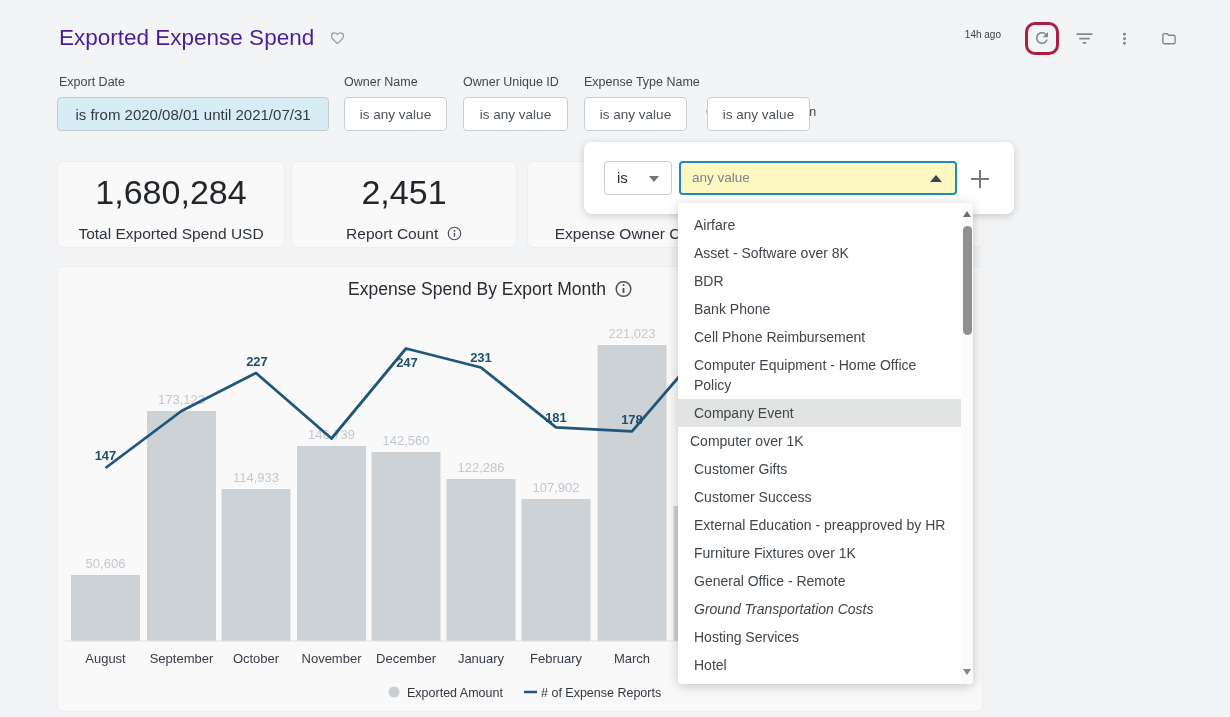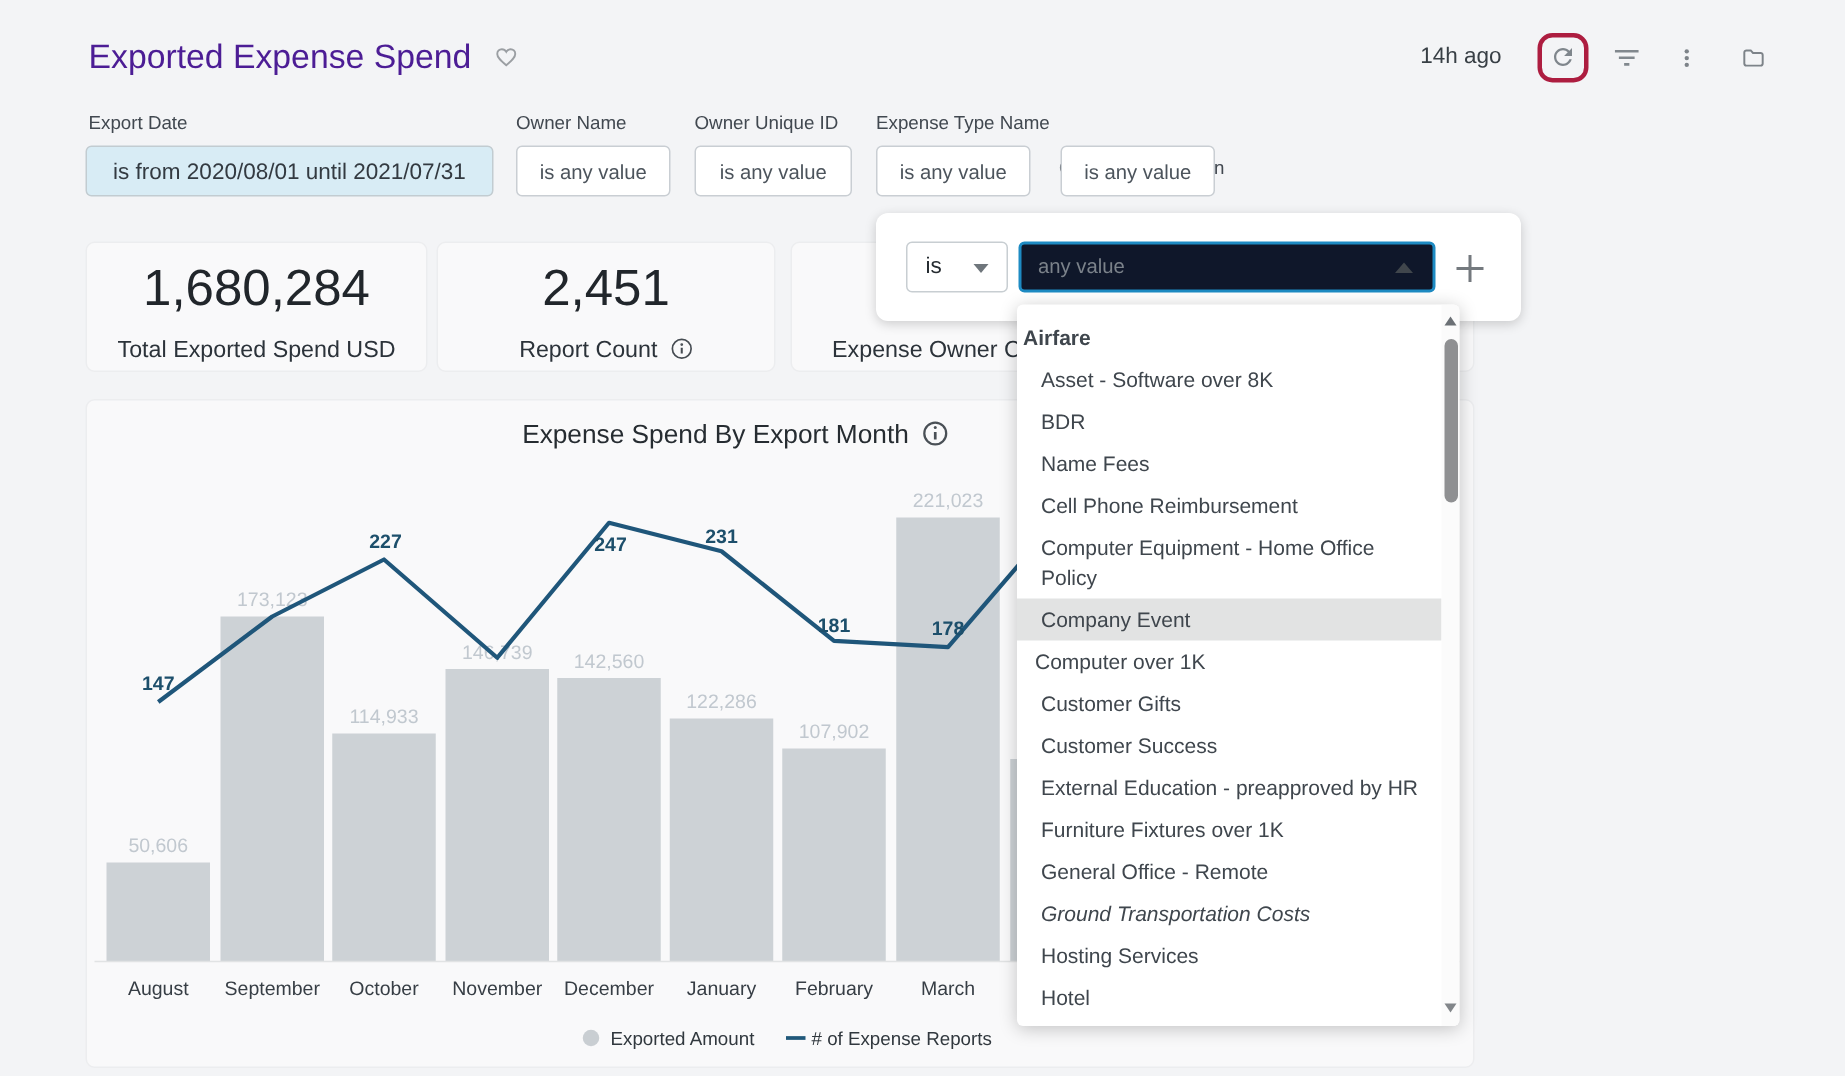--- a/index.html
+++ b/index.html
@@ -14,21 +14,21 @@
   .kpi-lbl { position:absolute; width:100%; text-align:center; font-size:15.5px; color:#2c333a; top:63px; }
 </style>
 </head>
 <body>
 
 <div class="abs" style="left:59px; top:25px; font-size:22.5px; color:#4c1d95;">Exported Expense Spend</div>
 <svg class="abs" style="left:329px; top:29.5px;" width="17" height="16" viewBox="0 0 24 24" fill="none" stroke="#9b9fa3" stroke-width="1.9">
   <path d="M12 20.3 C6.5 15.6 3 12.5 3 8.9 3 6.2 5.1 4.2 7.6 4.2 c1.8 0 3.5 1 4.4 2.6 .9-1.6 2.6-2.6 4.4-2.6 2.5 0 4.6 2 4.6 4.7 0 3.6-3.5 6.7-9 11.4 Z"></path>
 </svg>
 
-<div class="abs" style="top:29px; left:941px; width:60px; text-align:right; font-size:15px; color:#383f45;">14h ago</div>
+<div class="abs" style="top:29px; left:941px; width:60px; text-align:right; font-size:10px; color:#383f45;">14h ago</div>
 <div class="abs" style="left:1025px; top:22px; width:34px; height:33px; border:3.5px solid #ad1d40; border-radius:10px;"></div>
 <svg class="abs" style="left:1033px; top:29px;" width="18" height="18" viewBox="0 0 24 24" fill="#7f868c">
   <path d="M17.65 6.35C16.2 4.9 14.21 4 12 4c-4.42 0-7.99 3.58-8 8s3.57 8 8 8c3.73 0 6.84-2.55 7.73-6h-2.08c-.82 2.33-3.04 4-5.65 4-3.31 0-6-2.69-6-6s2.69-6 6-6c1.66 0 3.14.69 4.22 1.78L13 11h7V4l-2.35 2.35z"></path>
 </svg>
 <svg class="abs" style="left:1074px; top:28px;" width="21" height="21" viewBox="0 0 24 24" fill="#81888e">
   <path d="M10 18h4v-2h-4v2zM3 6v2h18V6H3zm3 7h12v-2H6v2z"></path>
 </svg>
 <svg class="abs" style="left:1116px; top:29px;" width="17" height="19" viewBox="0 0 17 19" fill="#7d8389">
   <circle cx="8.5" cy="5.2" r="1.45"></circle>
     <circle cx="8.5" cy="9.7" r="1.45"></circle>
@@ -135,35 +135,35 @@
   <text x="350" y="430.5" font-size="12.5" fill="#31383e">Exported Amount</text>
   <line x1="467" y1="426" x2="480" y2="426" stroke="#20587a" stroke-width="2.5"></line>
   <text x="484" y="430.5" font-size="12.5" fill="#31383e"># of Expense Reports</text>
 </svg>
 
 <div class="abs" style="left:584px; top:142px; width:430px; height:72px; background:#fff; border-radius:8px; box-shadow:0 2px 8px rgba(0,0,0,0.18); z-index:10;"></div>
 <div class="abs" style="left:604px; top:161px; width:68px; height:34px; border:1px solid #c8ced2; border-radius:4px; background:#fff; z-index:11; font-size:15px; color:#262c31;">
   <span style="position:absolute; left:12px; top:7px;">is</span>
   <span style="position:absolute; right:12px; top:14px; width:0; height:0; border-left:5.5px solid transparent; border-right:5.5px solid transparent; border-top:6px solid #6f767c;"></span>
 </div>
-<div class="abs" style="left:679px; top:161px; width:278px; height:34px; border:2px solid #1e8bc3; border-radius:4px; background:#0f172a; z-index:11; font-size:15px; color:#7b828a;">
+<div class="abs" style="left:679px; top:161px; width:278px; height:34px; border:2px solid #1e8bc3; border-radius:4px; background:#fef9c3; z-index:11; font-size:15px; color:#7b828a;">
   <span style="position:absolute; left:11px; top:7px; font-size:13.5px;">any value</span>
   <span style="position:absolute; right:13px; top:12px; width:0; height:0; border-left:6px solid transparent; border-right:6px solid transparent; border-bottom:7px solid #40464c;"></span>
 </div>
 <svg class="abs" style="left:970px; top:169px; z-index:11;" width="20" height="20" viewBox="0 0 20 20" stroke="#74797e" stroke-width="2">
   <line x1="10" y1="1" x2="10" y2="19"></line>
     <line x1="1" y1="10" x2="19" y2="10"></line>
 </svg>
 
 <div class="abs" style="left:678px; top:203px; width:295px; height:481px; background:#fff; border-radius:4px; box-shadow:0 2px 12px rgba(0,0,0,0.22); z-index:20; overflow:hidden;">
   <div style="position:absolute; left:0; top:8px; width:283px; font-size:14px; color:#3f464d; line-height:20px;">
-    <div style="padding:4px 8px 4px 4px;font-weight:bold;">Airfare</div>
+    <div style="padding:4px 8px 4px 16px;">Airfare</div>
     <div style="padding:4px 8px 4px 16px;">Asset - Software over 8K</div>
     <div style="padding:4px 8px 4px 16px;">BDR</div>
-    <div style="padding:4px 8px 4px 16px;">Name Fees</div>
+    <div style="padding:4px 8px 4px 16px;">Bank Phone</div>
     <div style="padding:4px 8px 4px 16px;">Cell Phone Reimbursement</div>
     <div style="padding:4px 8px 4px 16px;">Computer Equipment - Home Office Policy</div>
     <div style="padding:4px 8px 4px 16px; background:#e2e3e3;">Company Event</div>
     <div style="padding:4px 8px 4px 12px;">Computer over 1K</div>
     <div style="padding:4px 8px 4px 16px;">Customer Gifts</div>
     <div style="padding:4px 8px 4px 16px;">Customer Success</div>
     <div style="padding:4px 8px 4px 16px;">External Education - preapproved by HR</div>
     <div style="padding:4px 8px 4px 16px;">Furniture Fixtures over 1K</div>
     <div style="padding:4px 8px 4px 16px;">General Office - Remote</div>
     <div style="padding:4px 8px 4px 16px;font-style:italic;">Ground Transportation Costs</div>

